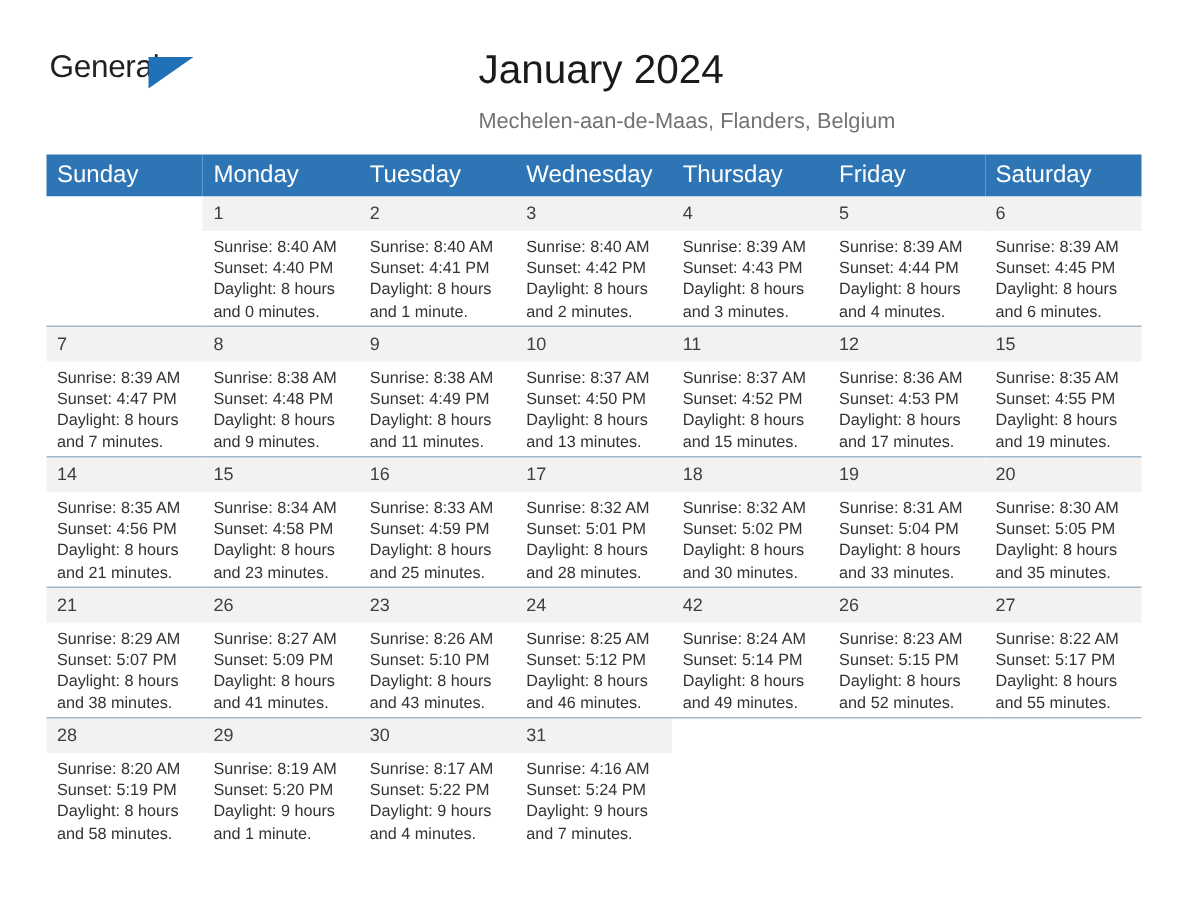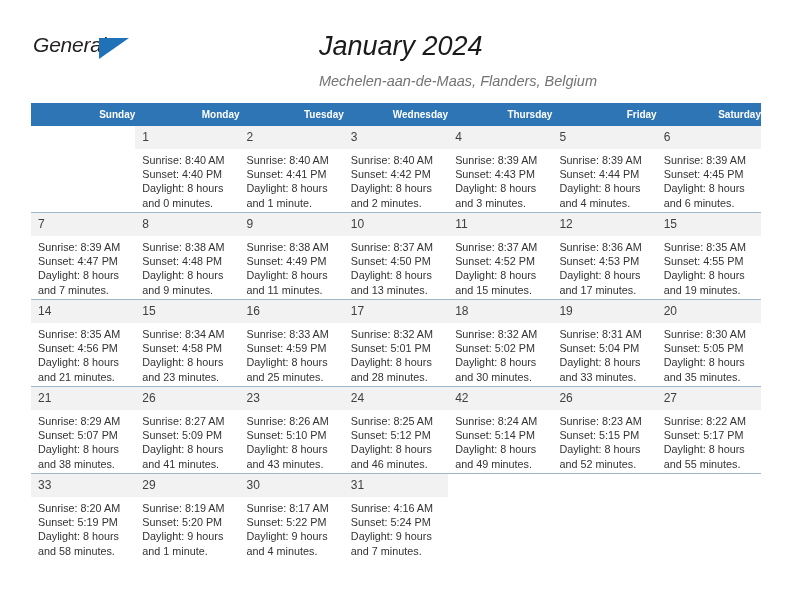--- a/index.html
+++ b/index.html
@@ -21,21 +21,20 @@
     box-sizing: border-box;
   }
 
   
   .header {
     position: absolute;
     left: 0;
     top: 0;
     width: 632px;
     height: 100px;
-    font-style: italic;
   }
   .logo {
     position: absolute;
     left: 33px;
     top: 33px;
     width: 130px;
     height: 46px;
   }
   .logo-general {
     position: absolute;
@@ -90,23 +89,23 @@
     position: absolute;
     left: 31px;
     top: 103px;
     width: 730px;
     border-collapse: collapse;
     table-layout: fixed;
   }
   .calendar th {
     background: #2e75b6;
     color: #ffffff;
-    font-size: 10px;
-    font-weight: bold;
-    text-align: right;
+    font-size: 16px;
+    font-weight: normal;
+    text-align: left;
     padding: 5px 0 5px 7px;
     height: 13px;
     border: none;
   }
   .calendar td {
     vertical-align: top;
     padding: 0;
     border: none;
     border-top: 1px solid #9fb8cc;
     width: 104.28px;
@@ -482,21 +481,21 @@
                 <div>Sunset: 5:17 PM</div>
                 <div>Daylight: 8 hours</div>
                 <div>and 55 minutes.</div>
               </div>
             </div>
           </td>
         </tr>
         <tr class="week-row">
           <td>
             <div class="cell-inner">
-              <div class="daynum">33</div>
+              <div class="daynum">28</div>
               <div class="cell-lines">
                 <div>Sunrise: 8:20 AM</div>
                 <div>Sunset: 5:19 PM</div>
                 <div>Daylight: 8 hours</div>
                 <div>and 58 minutes.</div>
               </div>
             </div>
           </td>
           <td>
             <div class="cell-inner">

